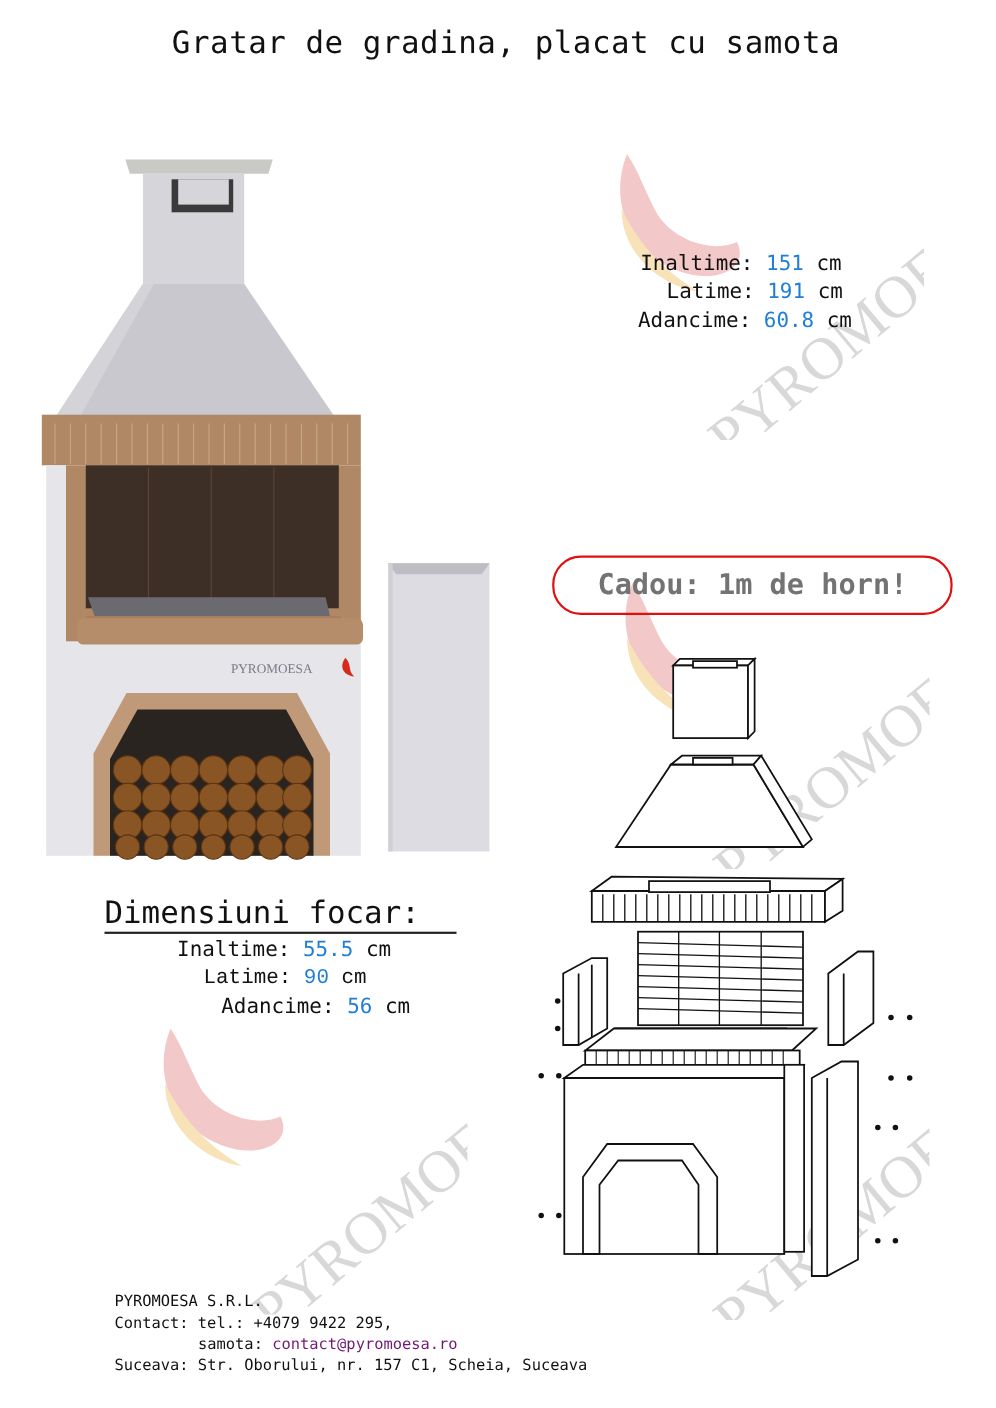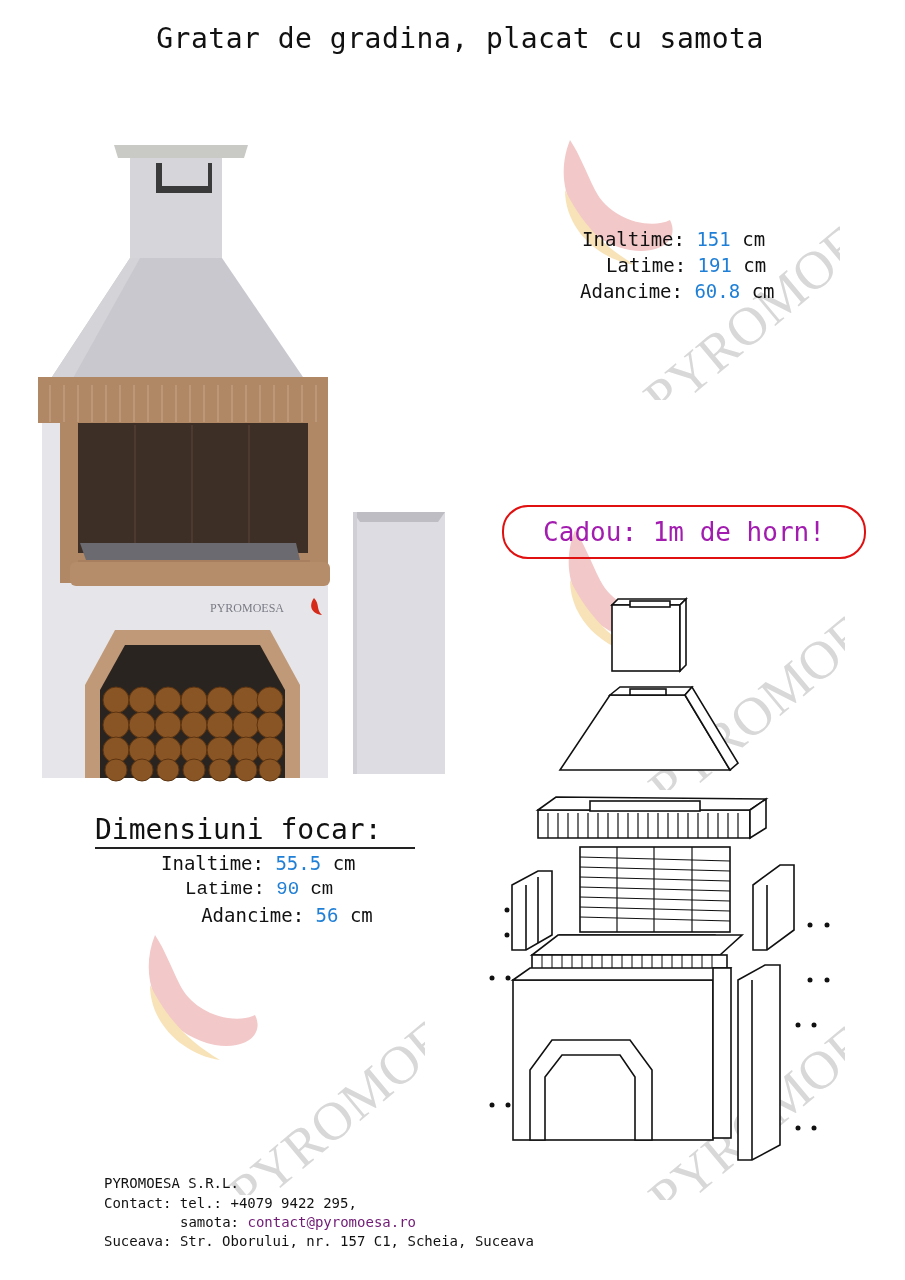--- a/index.html
+++ b/index.html
@@ -4,21 +4,21 @@
 <style>
   html, body { margin:0; padding:0; background:#ffffff; }
   body { width:905px; height:1280px; position:relative; overflow:hidden;
          font-family:"DejaVu Sans Mono","Liberation Mono",monospace; color:#111; }
   .abs { position:absolute; }
   .title { left:0; top:22px; width:920px; text-align:center; font-size:28px; letter-spacing:0.5px; color:#111; }
   .dim-head { font-size:28px; border-bottom:2px solid #222; padding-bottom:1px; white-space:nowrap; }
   .dim-row { font-size:19px; white-space:pre; line-height:26px; }
   .val { color:#1f7fd6; }
   .gift { left:502px; top:505px; width:360px; height:50px; border:2.5px solid #e01010; border-radius:26px;
-          display:flex; align-items:center; justify-content:center; color:#a21caf; font-weight:normal; font-size:26px; }
+          display:flex; align-items:center; justify-content:center; color:#737373; font-weight:bold; font-size:26px; }
   .footer { left:104px; top:1172px; font-size:14px; line-height:19px; color:#111; }
   .footer .co { font-size:14px; line-height:22px; }
   .footer .email-val { color:#701a75; }
   .wm { pointer-events:none; }
 </style>
 </head>
 <body>
 
 <svg class="abs wm" style="left:540px;top:130px" width="300" height="270" viewBox="0 0 300 270">
   <path d="M30 10 C10 60 40 110 90 120 C120 125 140 110 130 90 C110 100 70 90 55 60 C45 40 40 25 30 10Z" fill="#f3c8c8"></path>

